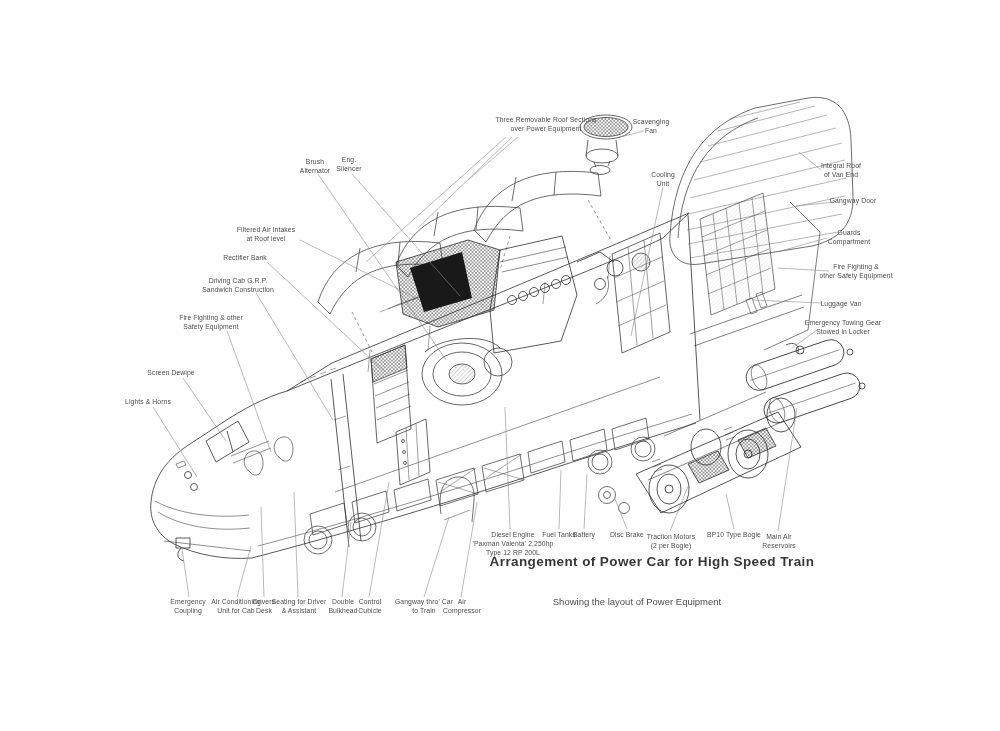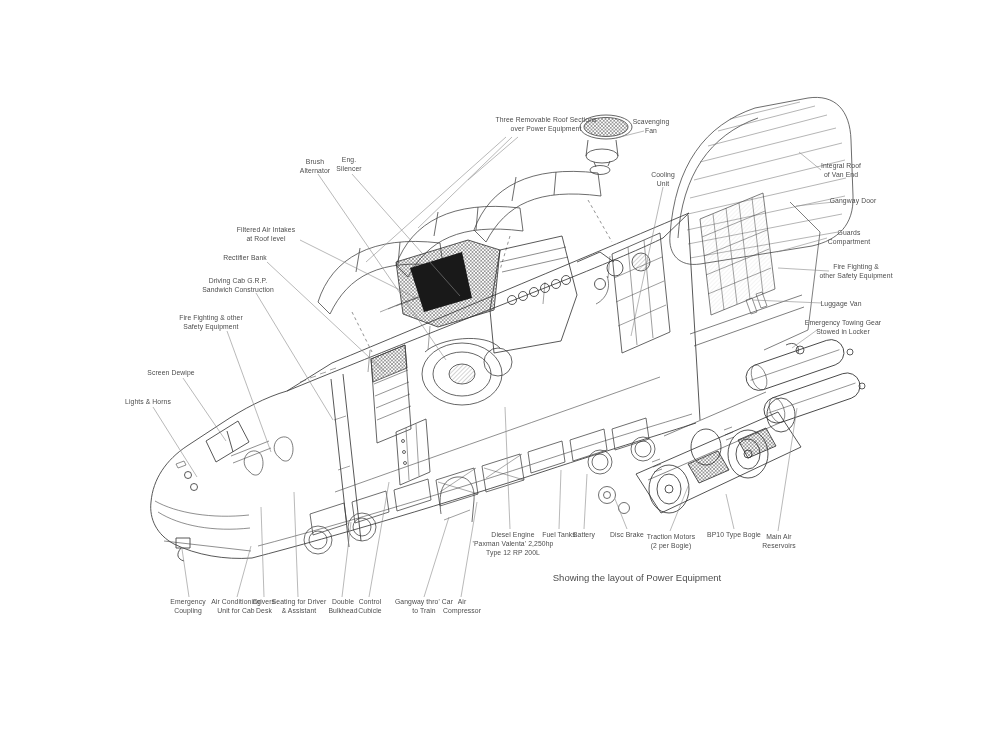--- a/index.html
+++ b/index.html
@@ -305,15 +305,16 @@
 Type 12 RP 200L</div>
   <div class="lbl" style="left:559px; top:531px">Fuel Tanks</div>
   <div class="lbl" style="left:584px; top:531px">Battery</div>
   <div class="lbl" style="left:627px; top:531px">Disc Brake</div>
   <div class="lbl" style="left:671px; top:533px">Traction Motors
 (2 per Bogie)</div>
   <div class="lbl" style="left:734px; top:531px">BP10 Type Bogie</div>
   <div class="lbl" style="left:779px; top:533px">Main Air
 Reservoirs</div>
 
-  <div class="subtitle" style="left:637px; top:572px">Showing the layout of Power Equipment</div>
+  <div class="title" style="left:652px; top:554px">Arrangement of Power Car for High Speed Train</div>
+  <div class="subtitle" style="left:637px; top:596px">Showing the layout of Power Equipment</div>
 
 </div>
 
 </body></html>

